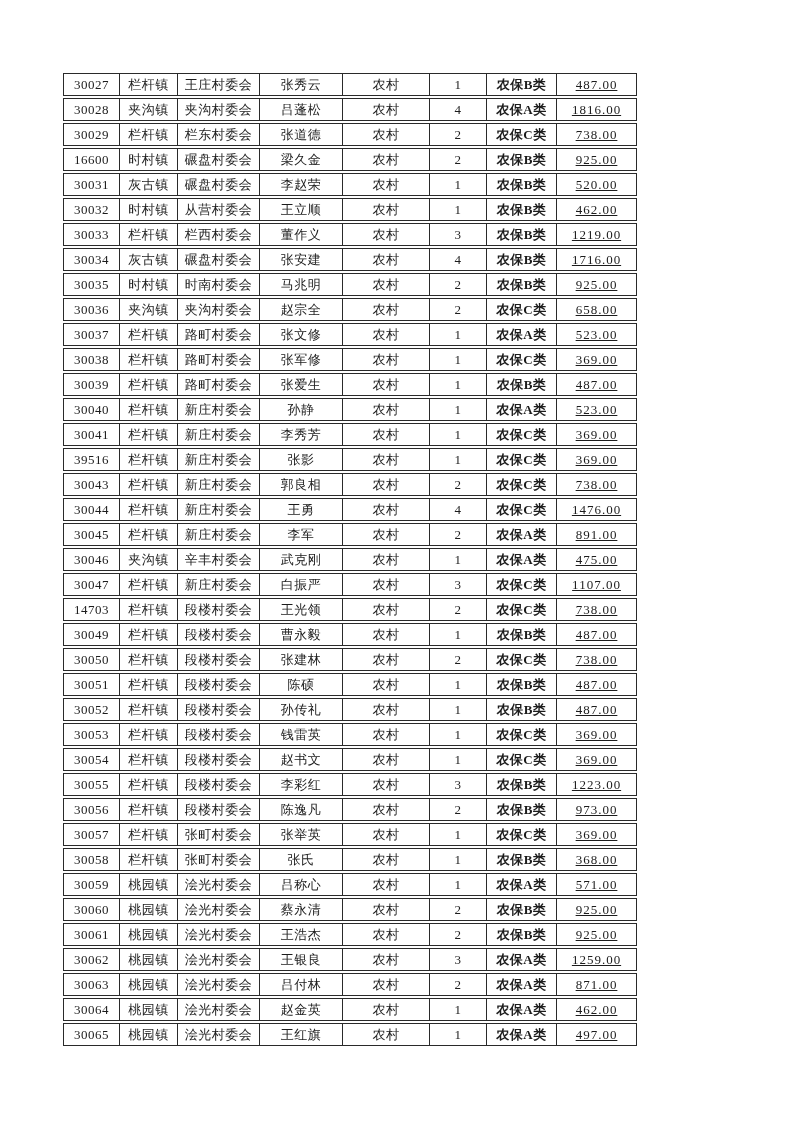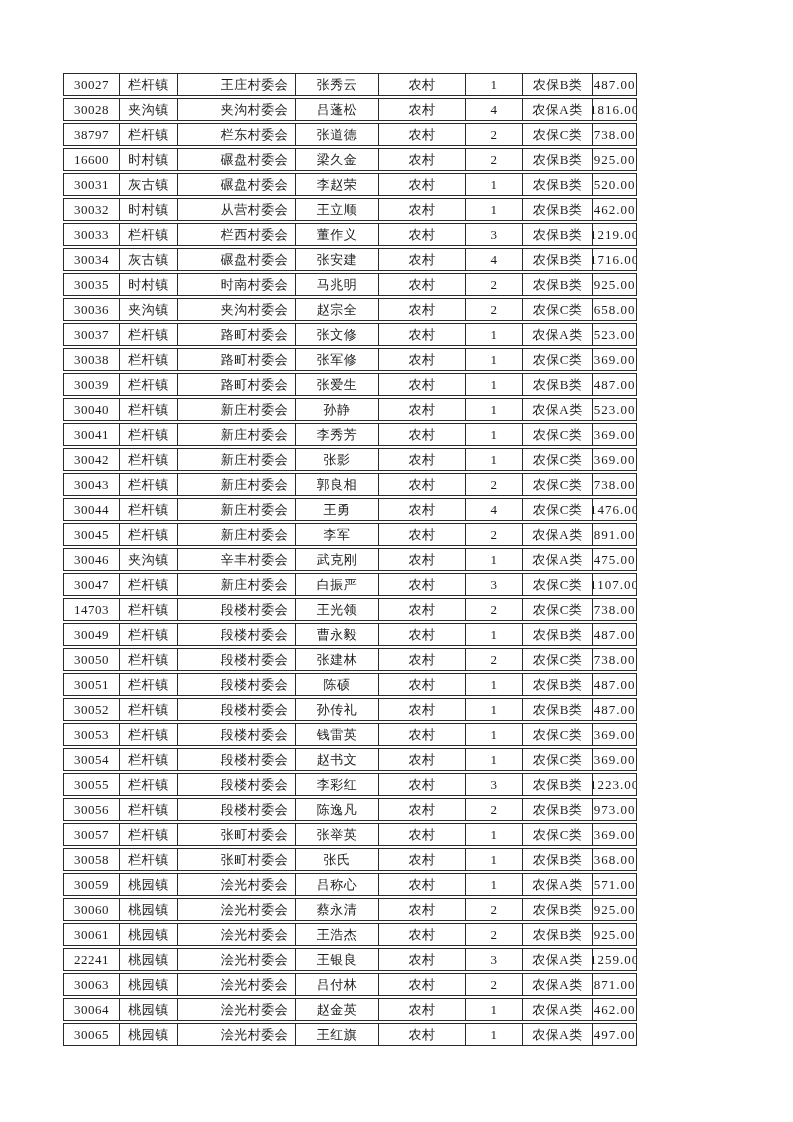--- a/index.html
+++ b/index.html
@@ -39,28 +39,28 @@
     box-sizing: border-box;
     border-right: 1px solid var(--border);
     display: flex;
     align-items: center;
     justify-content: center;
     font-size: 13px;
     letter-spacing: 0.5px;
     white-space: nowrap;
     overflow: hidden;
   }
-  .cell:last-child { border-right: none; }
+  .cell:last-child { border-right: none; text-decoration: underline; }
   .c0 { width: 56px; }  
   .c1 { width: 58px; }  
-  .c2 { width: 82px; margin-left: 36px; }  
+  .c2 { width: 82px; }  
   .c3 { width: 83px; }  
   .c4 { width: 87px; text-align: right; }  
   .c5 { width: 57px; }  
-  .c6 { width: 70px; }  
+  .c6 { width: 70px; font-weight: bold; }  
   .c7 { flex: 1; letter-spacing: 1px; }  
 </style>
 </head>
 <body>
 
 <div class="page">
   <div class="records-table" id="records-table">
       <div class="row">
         <div class="cell c0">30027</div>
         <div class="cell c1">栏杆镇</div>
@@ -75,21 +75,21 @@
         <div class="cell c0">30028</div>
         <div class="cell c1">夹沟镇</div>
         <div class="cell c2">夹沟村委会</div>
         <div class="cell c3">吕蓬松</div>
         <div class="cell c4">农村</div>
         <div class="cell c5">4</div>
         <div class="cell c6">农保A类</div>
         <div class="cell c7">1816.00</div>
       </div>
       <div class="row">
-        <div class="cell c0">38797</div>
+        <div class="cell c0">30029</div>
         <div class="cell c1">栏杆镇</div>
         <div class="cell c2">栏东村委会</div>
         <div class="cell c3">张道德</div>
         <div class="cell c4">农村</div>
         <div class="cell c5">2</div>
         <div class="cell c6">农保C类</div>
         <div class="cell c7">738.00</div>
       </div>
       <div class="row">
         <div class="cell c0">16600</div>
@@ -205,21 +205,21 @@
         <div class="cell c0">30041</div>
         <div class="cell c1">栏杆镇</div>
         <div class="cell c2">新庄村委会</div>
         <div class="cell c3">李秀芳</div>
         <div class="cell c4">农村</div>
         <div class="cell c5">1</div>
         <div class="cell c6">农保C类</div>
         <div class="cell c7">369.00</div>
       </div>
       <div class="row">
-        <div class="cell c0">30042</div>
+        <div class="cell c0">39516</div>
         <div class="cell c1">栏杆镇</div>
         <div class="cell c2">新庄村委会</div>
         <div class="cell c3">张影</div>
         <div class="cell c4">农村</div>
         <div class="cell c5">1</div>
         <div class="cell c6">农保C类</div>
         <div class="cell c7">369.00</div>
       </div>
       <div class="row">
         <div class="cell c0">30043</div>
@@ -405,21 +405,21 @@
         <div class="cell c0">30061</div>
         <div class="cell c1">桃园镇</div>
         <div class="cell c2">浍光村委会</div>
         <div class="cell c3">王浩杰</div>
         <div class="cell c4">农村</div>
         <div class="cell c5">2</div>
         <div class="cell c6">农保B类</div>
         <div class="cell c7">925.00</div>
       </div>
       <div class="row">
-        <div class="cell c0">22241</div>
+        <div class="cell c0">30062</div>
         <div class="cell c1">桃园镇</div>
         <div class="cell c2">浍光村委会</div>
         <div class="cell c3">王银良</div>
         <div class="cell c4">农村</div>
         <div class="cell c5">3</div>
         <div class="cell c6">农保A类</div>
         <div class="cell c7">1259.00</div>
       </div>
       <div class="row">
         <div class="cell c0">30063</div>

